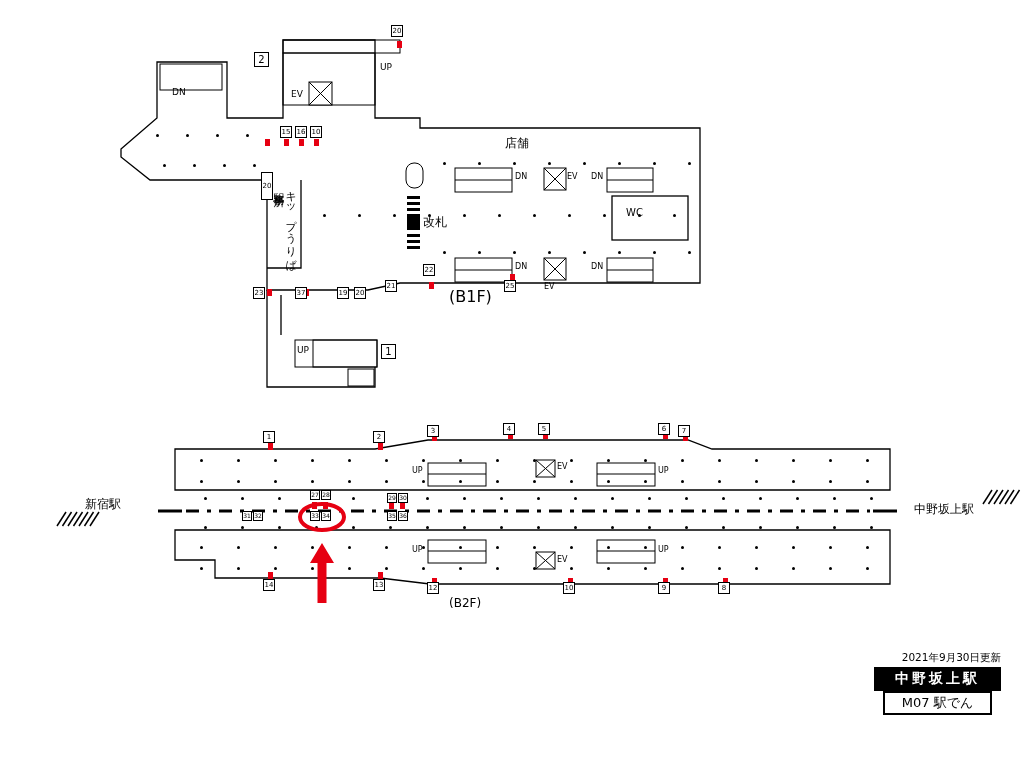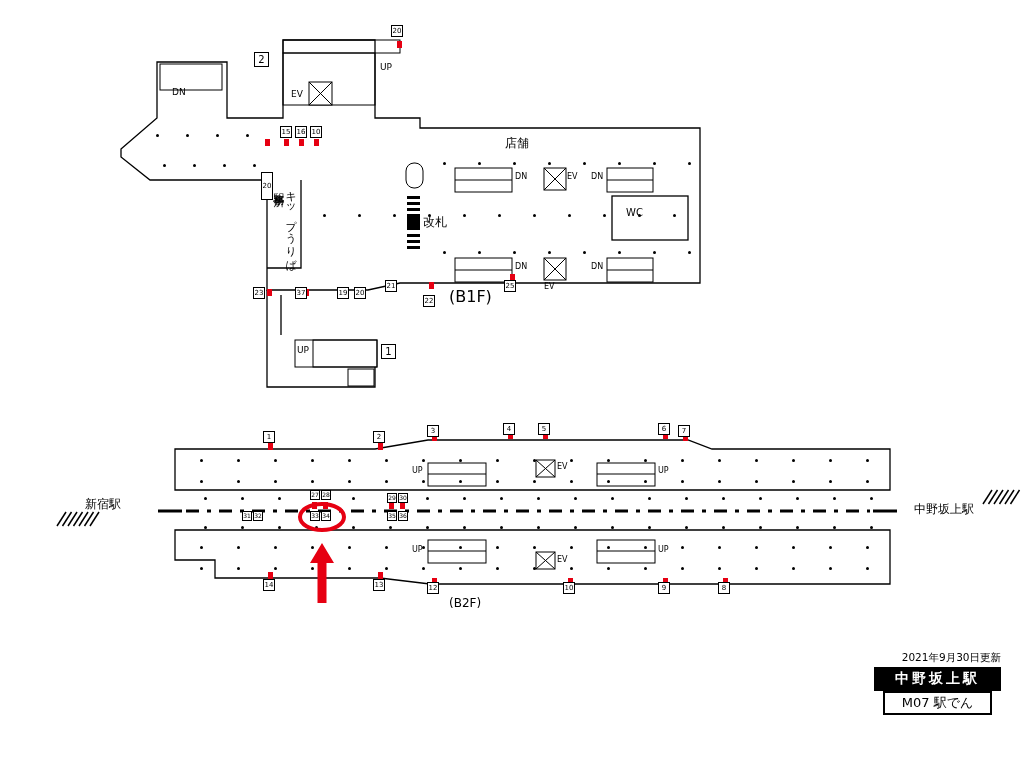--- a/index.html
+++ b/index.html
@@ -343,21 +343,21 @@
     <div class="adbox" style="left: 391px; top: 25px; width: 12px; height: 12px; font-size: 7px;">20</div>
     <div class="adbox" style="left: 261px; top: 126px; width: 12px; height: 28px; font-size: 7px; margin-top: 46px;">20</div>
     <div class="adbox" style="left: 280px; top: 126px; width: 12px; height: 12px; font-size: 7px;">15</div>
     <div class="adbox" style="left: 295px; top: 126px; width: 12px; height: 12px; font-size: 7px;">16</div>
     <div class="adbox" style="left: 310px; top: 126px; width: 12px; height: 12px; font-size: 7px;">10</div>
     <div class="adbox" style="left: 253px; top: 287px; width: 12px; height: 12px; font-size: 7px;">23</div>
     <div class="adbox" style="left: 295px; top: 287px; width: 12px; height: 12px; font-size: 7px;">37</div>
     <div class="adbox" style="left: 337px; top: 287px; width: 12px; height: 12px; font-size: 7px;">19</div>
     <div class="adbox" style="left: 354px; top: 287px; width: 12px; height: 12px; font-size: 7px;">20</div>
     <div class="adbox" style="left: 385px; top: 280px; width: 12px; height: 12px; font-size: 7px;">21</div>
-    <div class="adbox" style="left: 423px; top: 295px; width: 12px; height: 12px; font-size: 7px;">22</div>
+    <div class="adbox" style="left: 423px; top: 264px; width: 12px; height: 12px; font-size: 7px;">22</div>
     <div class="adbox" style="left: 504px; top: 280px; width: 12px; height: 12px; font-size: 7px;">25</div>
     <div class="adbox" style="left: 263px; top: 431px; width: 12px; height: 12px; font-size: 7px;">1</div>
     <div class="adbox" style="left: 373px; top: 431px; width: 12px; height: 12px; font-size: 7px;">2</div>
     <div class="adbox" style="left: 427px; top: 425px; width: 12px; height: 12px; font-size: 7px;">3</div>
     <div class="adbox" style="left: 503px; top: 423px; width: 12px; height: 12px; font-size: 7px;">4</div>
     <div class="adbox" style="left: 538px; top: 423px; width: 12px; height: 12px; font-size: 7px;">5</div>
     <div class="adbox" style="left: 658px; top: 423px; width: 12px; height: 12px; font-size: 7px;">6</div>
     <div class="adbox" style="left: 678px; top: 425px; width: 12px; height: 12px; font-size: 7px;">7</div>
     <div class="adbox" style="left: 263px; top: 579px; width: 12px; height: 12px; font-size: 7px;">14</div>
     <div class="adbox" style="left: 373px; top: 579px; width: 12px; height: 12px; font-size: 7px;">13</div>

